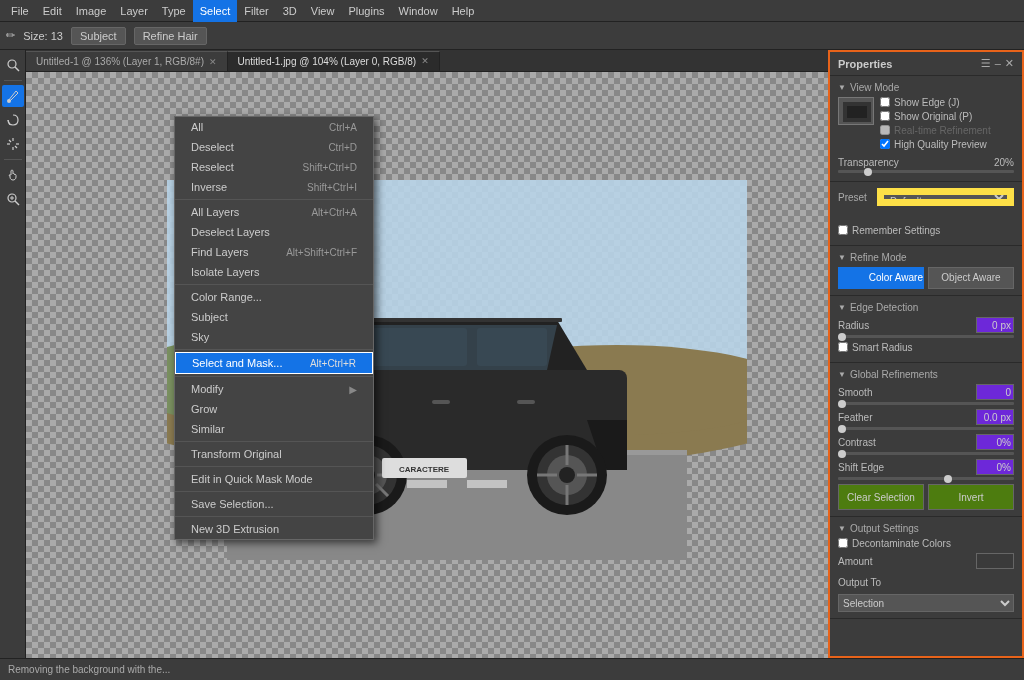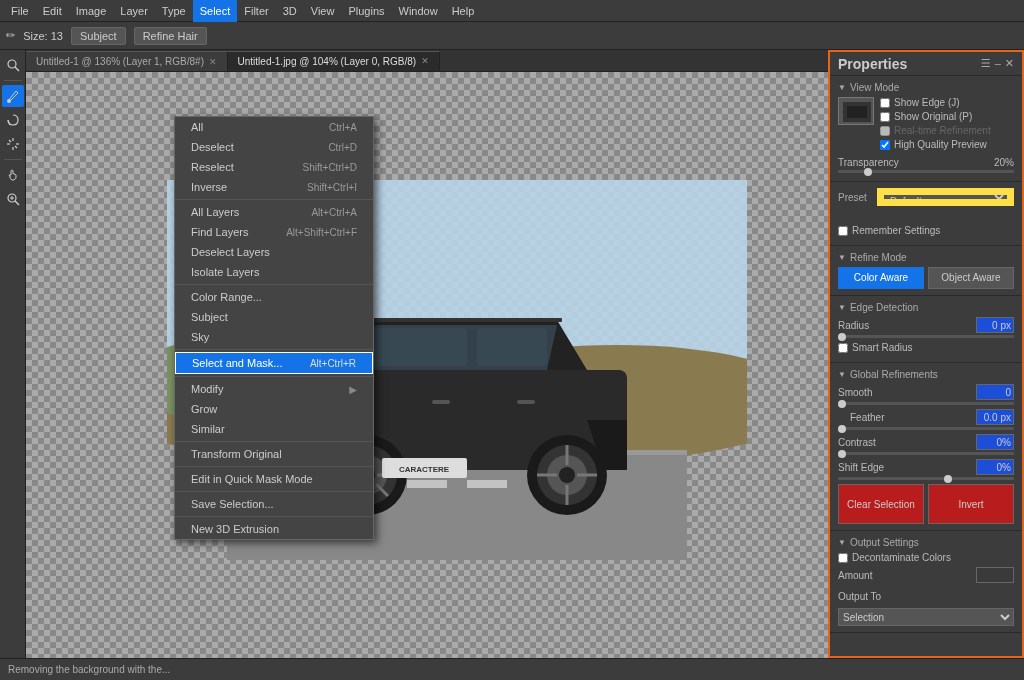--- a/index.html
+++ b/index.html
@@ -172,21 +172,21 @@
     }
     .panel-header {
       height: 24px;
       background: #3c3c3c;
       display: flex;
       align-items: center;
       padding: 0 8px;
       border-bottom: 1px solid #2a2a2a;
       justify-content: space-between;
     }
-    .panel-title { font-size: 14px; color: #ccc; font-weight: bold; }
+    .panel-title { font-size: 11px; color: #ccc; font-weight: bold; }
     .panel-close { cursor: pointer; color: #aaa; font-size: 11px; }
 
     .panel-section {
       padding: 6px 8px;
       border-bottom: 1px solid #2a2a2a;
     }
     .panel-section-title {
       font-size: 10px;
       color: #aaa;
       margin-bottom: 4px;
@@ -200,21 +200,21 @@
       height: 28px;
       background: #555;
       border: 1px solid #777;
       float: left;
       margin-right: 6px;
       overflow: hidden;
     }
     .view-checkboxes { overflow: hidden; }
     .checkbox-row {
       display: flex;
-      align-items: center;
+      align-items: flex-start;
       gap: 4px;
       margin-bottom: 3px;
       font-size: 10px;
       color: #bbb;
     }
     .checkbox-row input[type="checkbox"] {
       width: 10px;
       height: 10px;
       cursor: pointer;
     }
@@ -278,44 +278,45 @@
       color: #ccc;
       font-size: 10px;
       cursor: pointer;
       text-align: center;
       line-height: 20px;
     }
     .refine-btn.active {
       background: #1473e6;
       border-color: #1473e6;
       color: white;
+      text-align: right;
     }
 
     
     .value-input {
       width: 38px;
       height: 16px;
-      background: #1d4ed8;
+      background: #6d28d9;
       border: 1px solid #666;
       color: #ccc;
       font-size: 10px;
       text-align: right;
       padding: 0 2px;
     }
 
     
     .action-btn-row {
       display: flex;
       gap: 4px;
       margin-top: 4px;
     }
     .action-btn {
       flex: 1;
-      height: 40px;
-      background: #b91c1c;
+      height: 26px;
+      background: #4d7c0f;
       border: 1px solid #666;
       color: #ccc;
       font-size: 10px;
       cursor: pointer;
     }
 
     
     .output-select {
       width: 100%;
       height: 18px;
@@ -523,25 +524,25 @@
         <div class="dropdown-item">
           <span>Inverse</span>
           <span class="shortcut">Shift+Ctrl+I</span>
         </div>
         <div class="dropdown-separator"></div>
         <div class="dropdown-item">
           <span>All Layers</span>
           <span class="shortcut">Alt+Ctrl+A</span>
         </div>
         <div class="dropdown-item">
+          <span>Deselect Layers</span>
+        </div>
+        <div class="dropdown-item">
           <span>Find Layers</span>
           <span class="shortcut">Alt+Shift+Ctrl+F</span>
-        </div>
-        <div class="dropdown-item">
-          <span>Deselect Layers</span>
         </div>
         <div class="dropdown-item">
           <span>Isolate Layers</span>
         </div>
         <div class="dropdown-separator"></div>
         <div class="dropdown-item">
           <span>Color Range...</span>
         </div>
         <div class="dropdown-item">
           <span>Subject</span>
@@ -692,21 +693,21 @@
       <div class="slider-row">
         <span>Smooth</span>
         <input class="value-input" type="text" value="0" style="">
       </div>
       <div class="slider-container">
         <div class="slider-track">
           <div class="slider-thumb" style="left: 0%;"></div>
         </div>
       </div>
 
-      <div class="slider-row" style="margin-top:4px;margin-left:12px;">
+      <div class="slider-row" style="margin-top:4px;">
         <span>Feather</span>
         <input class="value-input" type="text" value="0.0 px" style="">
       </div>
       <div class="slider-container">
         <div class="slider-track">
           <div class="slider-thumb" style="left: 0%;"></div>
         </div>
       </div>
 
       <div class="slider-row" style="margin-top:4px;gap:12px;">

